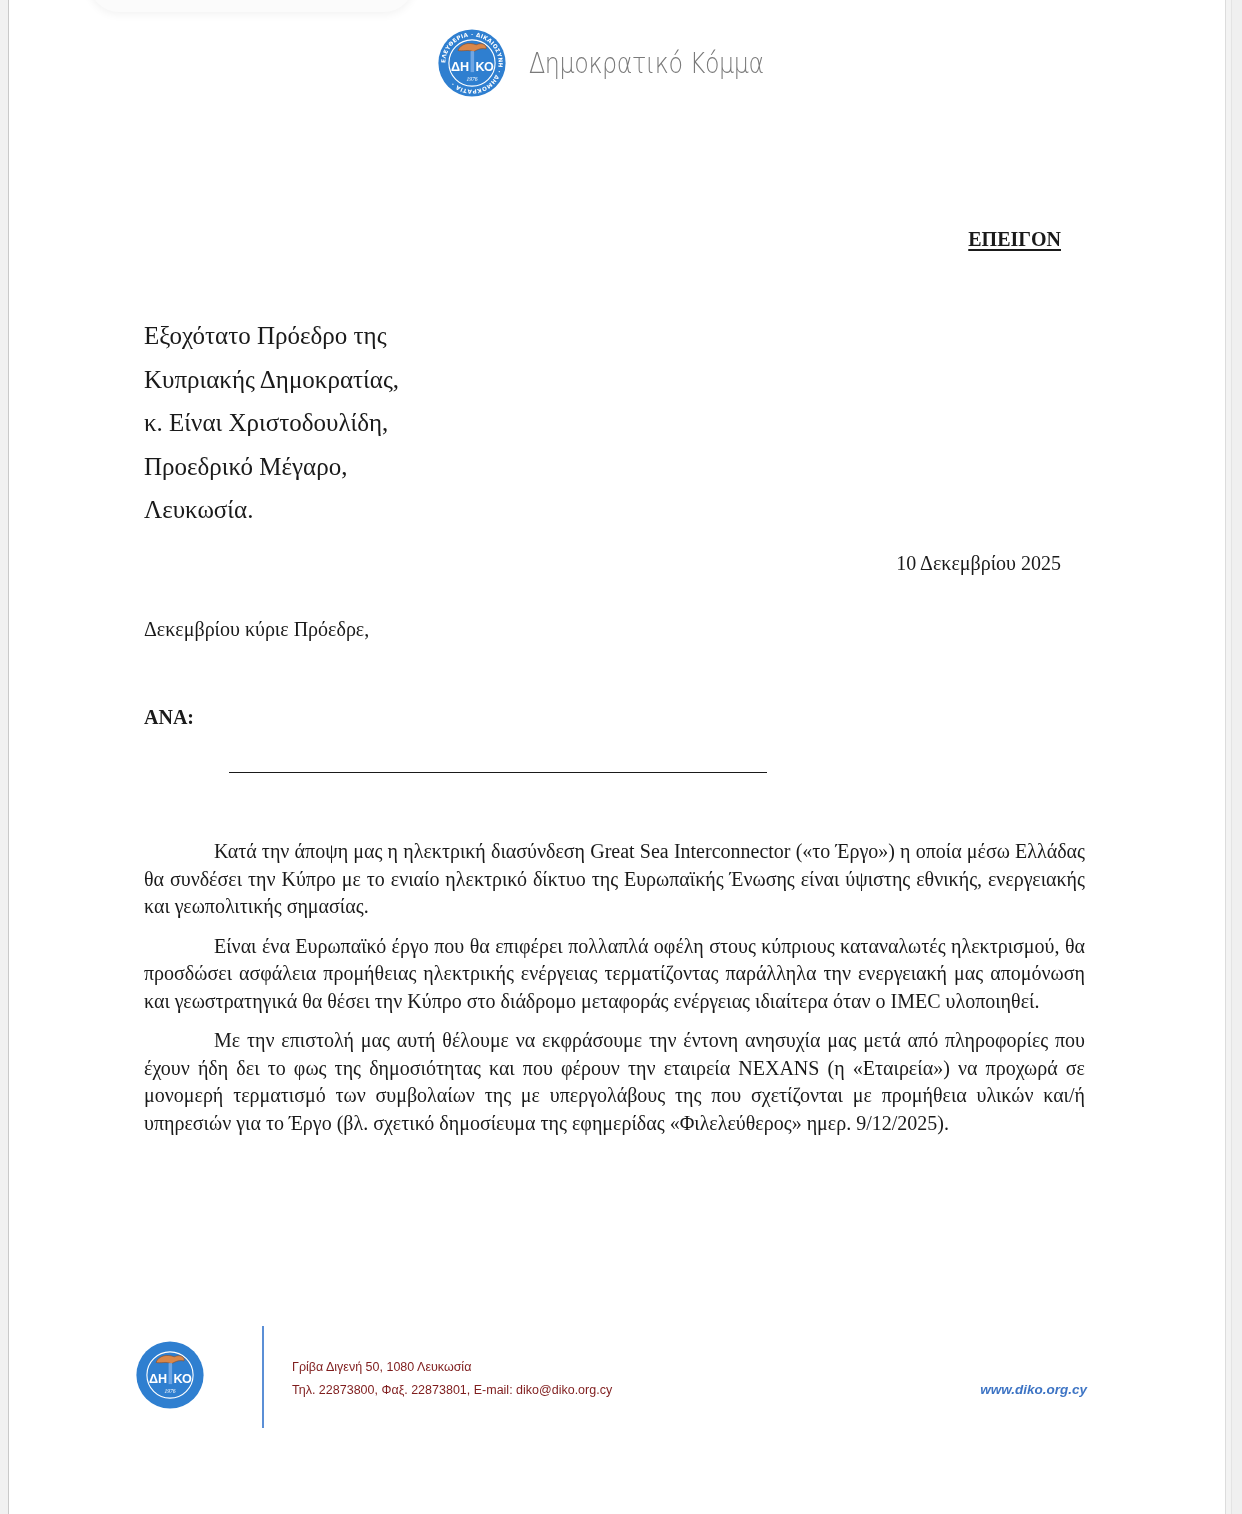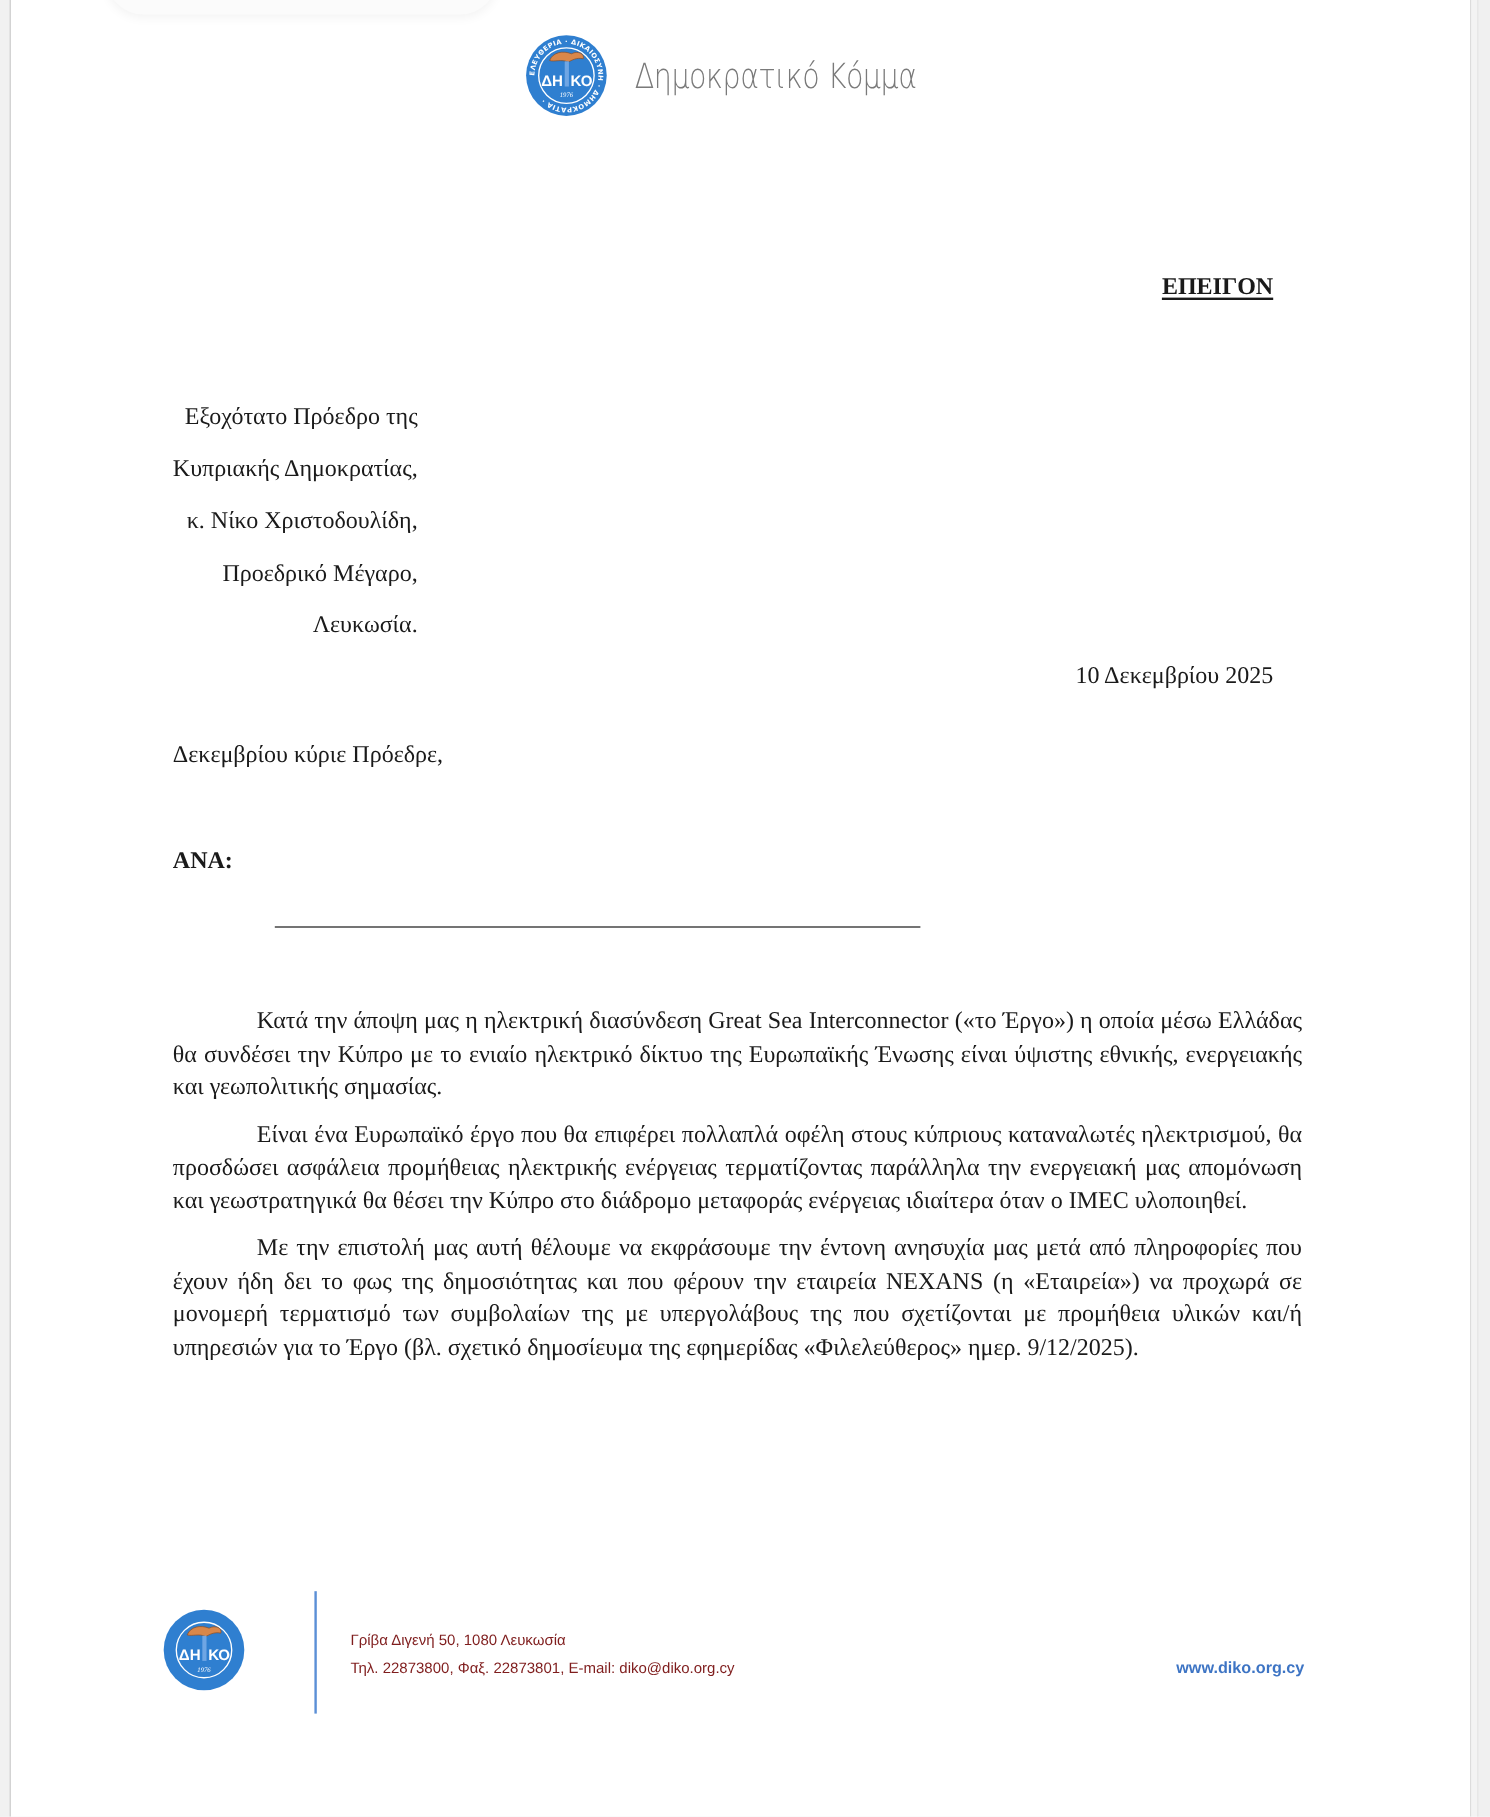--- a/index.html
+++ b/index.html
@@ -64,24 +64,23 @@
     font-family: "Liberation Serif", serif;
     font-weight: bold;
     font-size: 20px;
     text-decoration: underline;
     text-underline-offset: 3px;
     color: #1a1a1a;
     margin-left: 37px;
   }
   .recipient {
     position: absolute;
-    left: 135px; top: 326px;
-    font-size: 20px;
+    left: 135px; top: 314px;
+    font-size: 25px;
     line-height: 43.5px;
-    text-align: right;
   }
   .recipient div { white-space: nowrap; }
   .date {
     position: absolute;
     right: 164px; top: 533px;
     font-size: 20px;
     margin-top: 19px;
   }
   .salutation {
     position: absolute;
@@ -135,20 +134,21 @@
     color: #7f1d1d;
   }
   .footer-web {
     position: absolute;
     right: 138px; top: 1382px;
     font-family: "Liberation Sans", sans-serif;
     font-size: 13.5px;
     font-weight: bold;
     color: #3d74c4;
     text-decoration: none;
+    font-style: italic;
   }
 </style>
 </head>
 <body>
 
 <div class="viewer-left-strip"></div>
 
 <div class="page">
 
   <div class="top-card"></div>
@@ -172,21 +172,21 @@
       </svg>
     </div>
     <div class="party-name">Δημοκρατικό Κόμμα</div>
   </div>
 
   <div class="urgent">ΕΠΕΙΓΟΝ</div>
 
   <div class="recipient">
     <div>Εξοχότατο Πρόεδρο της</div>
     <div>Κυπριακής Δημοκρατίας,</div>
-    <div>κ. Νίκο Χριστοδουλίδη,</div>
+    <div>κ. Είναι Χριστοδουλίδη,</div>
     <div>Προεδρικό Μέγαρο,</div>
     <div>Λευκωσία.</div>
   </div>
 
   <div class="date">10 Δεκεμβρίου 2025</div>
 
   <div class="salutation">Δεκεμβρίου κύριε Πρόεδρε,</div>
 
   <div class="subject">
     <span class="subject-label">ΑΝΑ:</span>

